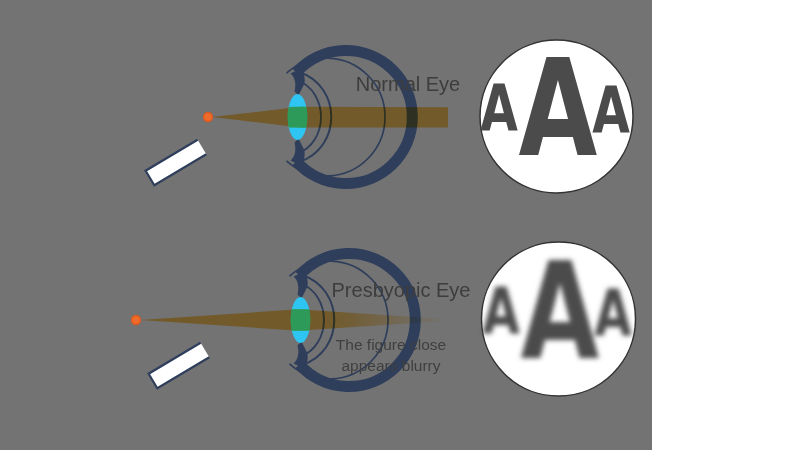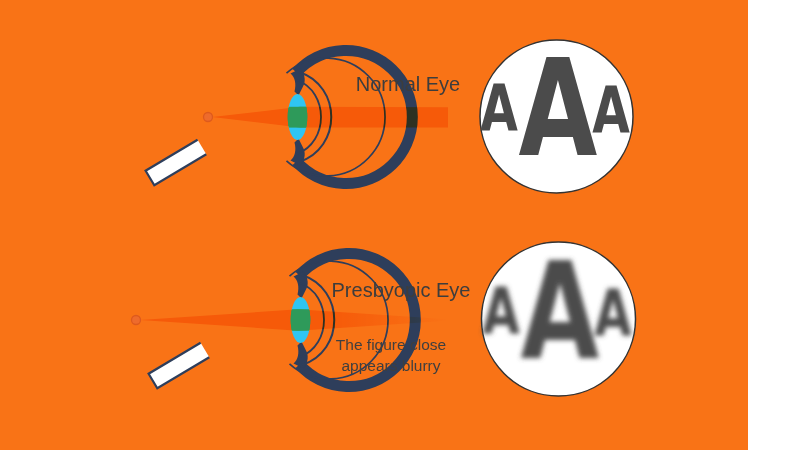--- a/index.html
+++ b/index.html
@@ -1,20 +1,20 @@
 <!DOCTYPE html>
 <html><head>
 <meta charset="utf-8">
 <style>
   html, body { margin: 0; padding: 0; background: #ffffff; }
   .stage {
     position: relative;
-    width: 748px;
+    width: 652px;
     height: 450px;
-    background: #f97316;
+    background: #737373;
     overflow: hidden;
     font-family: "Liberation Sans", sans-serif;
     text-align: center;
   }
   svg { display: block; }
   .panel-label {
     font-family: "Liberation Sans", sans-serif;
     font-size: 20px;
     fill: #3d3d3d;
   }

